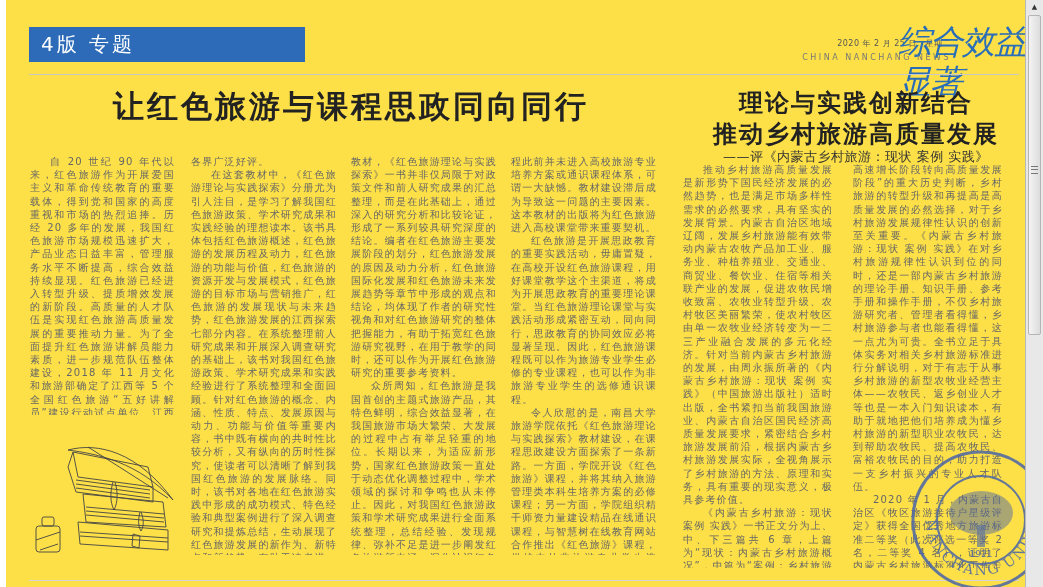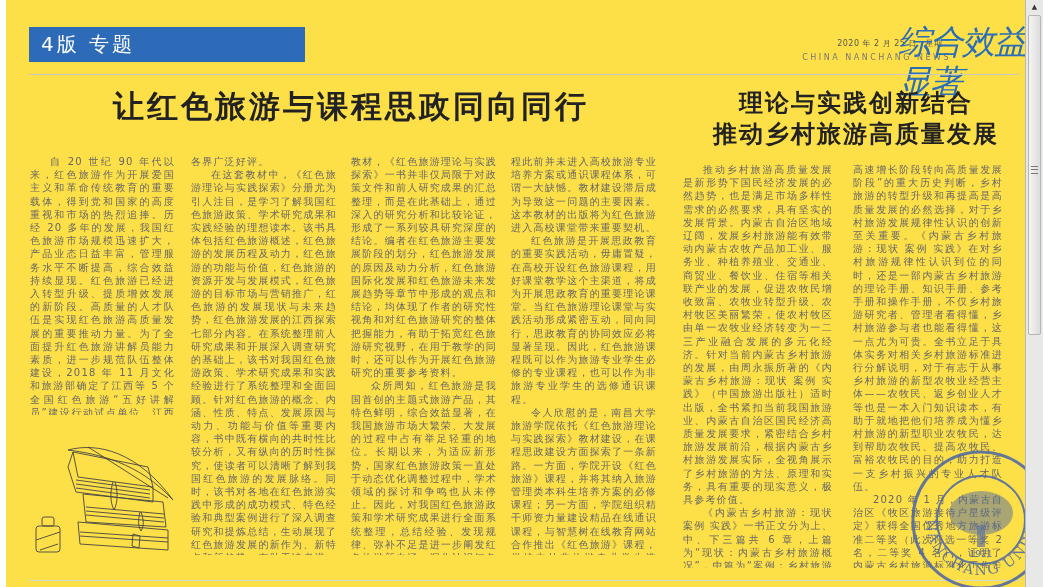--- a/index.html
+++ b/index.html
@@ -125,20 +125,21 @@
     <p class="cont">程此前并未进入高校旅游专业培养方案或通识课程体系，可谓一大缺憾。教材建设滞后成为导致这一问题的主要因素。这本教材的出版将为红色旅游进入高校课堂带来重要契机。</p>
     <p>红色旅游是开展思政教育的重要实践活动，毋庸置疑，在高校开设红色旅游课程，用好课堂教学这个主渠道，将成为开展思政教育的重要理论课堂。当红色旅游理论课堂与实践活动形成紧密互动，同向同行，思政教育的协同效应必将显著呈现。因此，红色旅游课程既可以作为旅游专业学生必修的专业课程，也可以作为非旅游专业学生的选修通识课程。</p>
     <p>令人欣慰的是，南昌大学旅游学院依托《红色旅游理论与实践探索》教材建设，在课程思政建设方面探索了一条新路。一方面，学院开设《红色旅游》课程，并将其纳入旅游管理类本科生培养方案的必修课程；另一方面，学院组织精干师资力量建设精品在线通识课程，与智慧树在线教育网站合作推出《红色旅游》课程，供校内外非旅游专业学生选修。红色旅游教材建设与线下、线上课程的同步开设，使红色旅游与课程思政的同向同行，将为红色旅游发展培养高质量的人才队伍贡献力量，同时也将成为高校有效开展思政教育的创新之举。</p>
 
   </div>
 
   <div class="headline-right">
     <div>理论与实践创新结合</div>
     <div>推动乡村旅游高质量发展</div>
   </div>
+  <div class="sub-right">——评《内蒙古乡村旅游：现状 案例 实践》</div>
 
   <div class="col c5">
     <p>推动乡村旅游高质量发展是新形势下国民经济发展的必然趋势，也是满足市场多样性需求的必然要求，具有坚实的发展背景。内蒙古自治区地域辽阔，发展乡村旅游能有效带动内蒙古农牧产品加工业、服务业、种植养殖业、交通业、商贸业、餐饮业、住宿等相关联产业的发展，促进农牧民增收致富、农牧业转型升级、农村牧区美丽繁荣，使农村牧区由单一农牧业经济转变为一二三产业融合发展的多元化经济。针对当前内蒙古乡村旅游的发展，由周永振所著的《内蒙古乡村旅游：现状 案例 实践》（中国旅游出版社）适时出版，全书紧扣当前我国旅游业、内蒙古自治区国民经济高质量发展要求，紧密结合乡村旅游发展前沿，根据内蒙古乡村旅游发展实际，全视角展示了乡村旅游的方法、原理和实务，具有重要的现实意义，极具参考价值。</p>
     <p>《内蒙古乡村旅游：现状 案例 实践》一书正文分为上、中、下三篇共 6 章，上篇为“现状：内蒙古乡村旅游概况”，中篇为“案例：乡村旅游发展经验”，下篇为“实践：内蒙古乡村旅游实务”。主要介绍了乡村旅游基本理论及问题，内蒙古乡村旅游的实践、进展及可借鉴因素，内蒙古乡村旅游具体实务等，全书理论清晰，案例适当，实务扎实，对乡村旅游的研究者、管理者、参与者都极具参考价值。</p>
 
   </div>
 
   <div class="col c6">
     <p class="cont">高速增长阶段转向高质量发展阶段”的重大历史判断，乡村旅游的转型升级和再提高是高质量发展的必然选择，对于乡村旅游发展规律性认识的创新至关重要。《内蒙古乡村旅游：现状 案例 实践》在对乡村旅游规律性认识到位的同时，还是一部内蒙古乡村旅游的理论手册、知识手册、参考手册和操作手册，不仅乡村旅游研究者、管理者看得懂，乡村旅游参与者也能看得懂，这一点尤为可贵。全书立足于具体实务对相关乡村旅游标准进行分解说明，对于有志于从事乡村旅游的新型农牧业经营主体——农牧民、返乡创业人才等也是一本入门知识读本，有助于就地把他们培养成为懂乡村旅游的新型职业农牧民，达到帮助农牧民、提高农牧民、富裕农牧民的目的，助力打造一支乡村振兴的专业人才队伍。</p>
     <p>2020 年 1 月，内蒙古自治区《牧区旅游接待户星级评定》获得全国优秀地方旅游标准二等奖（此次评选一等奖 2 名，二等奖 4 名），证明了内蒙古乡村旅游标准化工作走在了全国前列，内蒙古乡村旅游发展前景大有可为。由此，《内蒙古乡村旅游：现状 案例 实践》的出版对于推动内蒙古乡村旅游标准化建设、标准化决策，科学推进相关标准编制，提高乡村旅游相关人员标准化意识的同时，必将有效助力内蒙古乡村旅游的高质量发展。</p>

